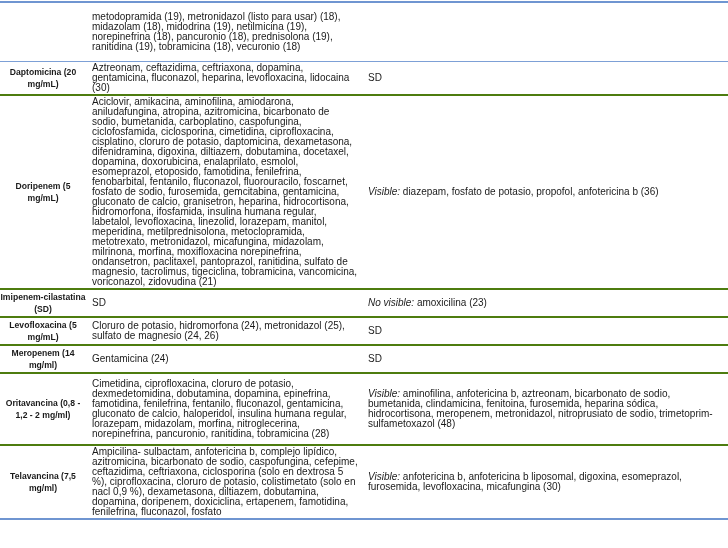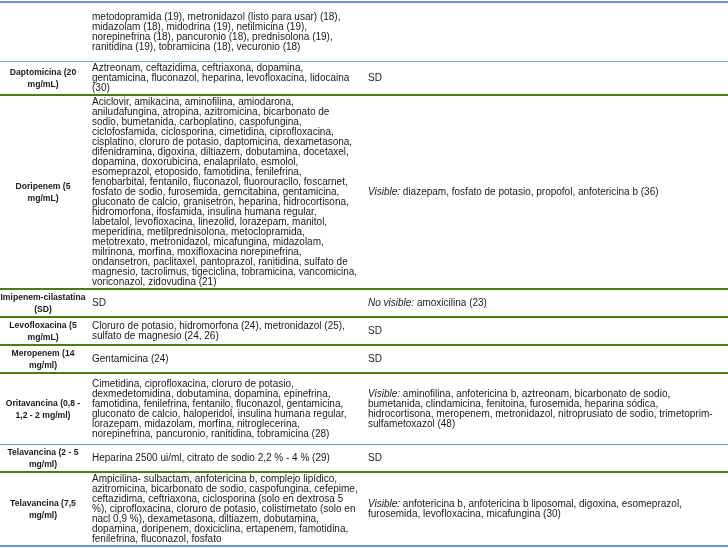--- a/index.html
+++ b/index.html
@@ -57,24 +57,19 @@
     <tr class="thick" style="height:24px">
       <td class="drug">Meropenem (14 mg/ml)</td>
       <td>Gentamicina (24)</td>
       <td><em></em><span>SD</span></td>
     </tr>
     <tr class="thick" style="height:72px">
       <td class="drug">Oritavancina (0,8 - 1,2 - 2 mg/ml)</td>
       <td>Cimetidina, ciprofloxacina, cloruro de potasio, dexmedetomidina, dobutamina, dopamina, epinefrina, famotidina, fenilefrina, fentanilo, fluconazol, gentamicina, gluconato de calcio, haloperidol, insulina humana regular, lorazepam, midazolam, morfina, nitroglecerina, norepinefrina, pancuronio, ranitidina, tobramicina (28)</td>
       <td><em>Visible:</em><span> aminofilina, anfotericina b, aztreonam, bicarbonato de sodio, bumetanida, clindamicina, fenitoina, furosemida, heparina sódica, hidrocortisona, meropenem, metronidazol, nitroprusiato de sodio, trimetoprim- sulfametoxazol (48)</span></td>
     </tr>
-    <tr class="thin" style="height:24px">
-      <td class="drug">Telavancina (2 - 5 mg/ml)</td>
-      <td>Heparina 2500 ui/ml, citrato de sodio 2,2 % - 4 % (29)</td>
-      <td><em></em><span>SD</span></td>
-    </tr>
     <tr class="thick last" style="height:70px">
       <td class="drug">Telavancina (7,5 mg/ml)</td>
       <td>Ampicilina- sulbactam, anfotericina b, complejo lipídico, azitromicina, bicarbonato de sodio, caspofungina, cefepime, ceftazidima, ceftriaxona, ciclosporina (solo en dextrosa 5 %), ciprofloxacina, cloruro de potasio, colistimetato (solo en nacl 0,9 %), dexametasona, diltiazem, dobutamina, dopamina, doripenem, doxiciclina, ertapenem, famotidina, fenilefrina, fluconazol, fosfato</td>
       <td><em>Visible:</em><span> anfotericina b, anfotericina b liposomal, digoxina, esomeprazol, furosemida, levofloxacina, micafungina (30)</span></td>
     </tr>
   </tbody>
 </table>
 
 </body></html>

